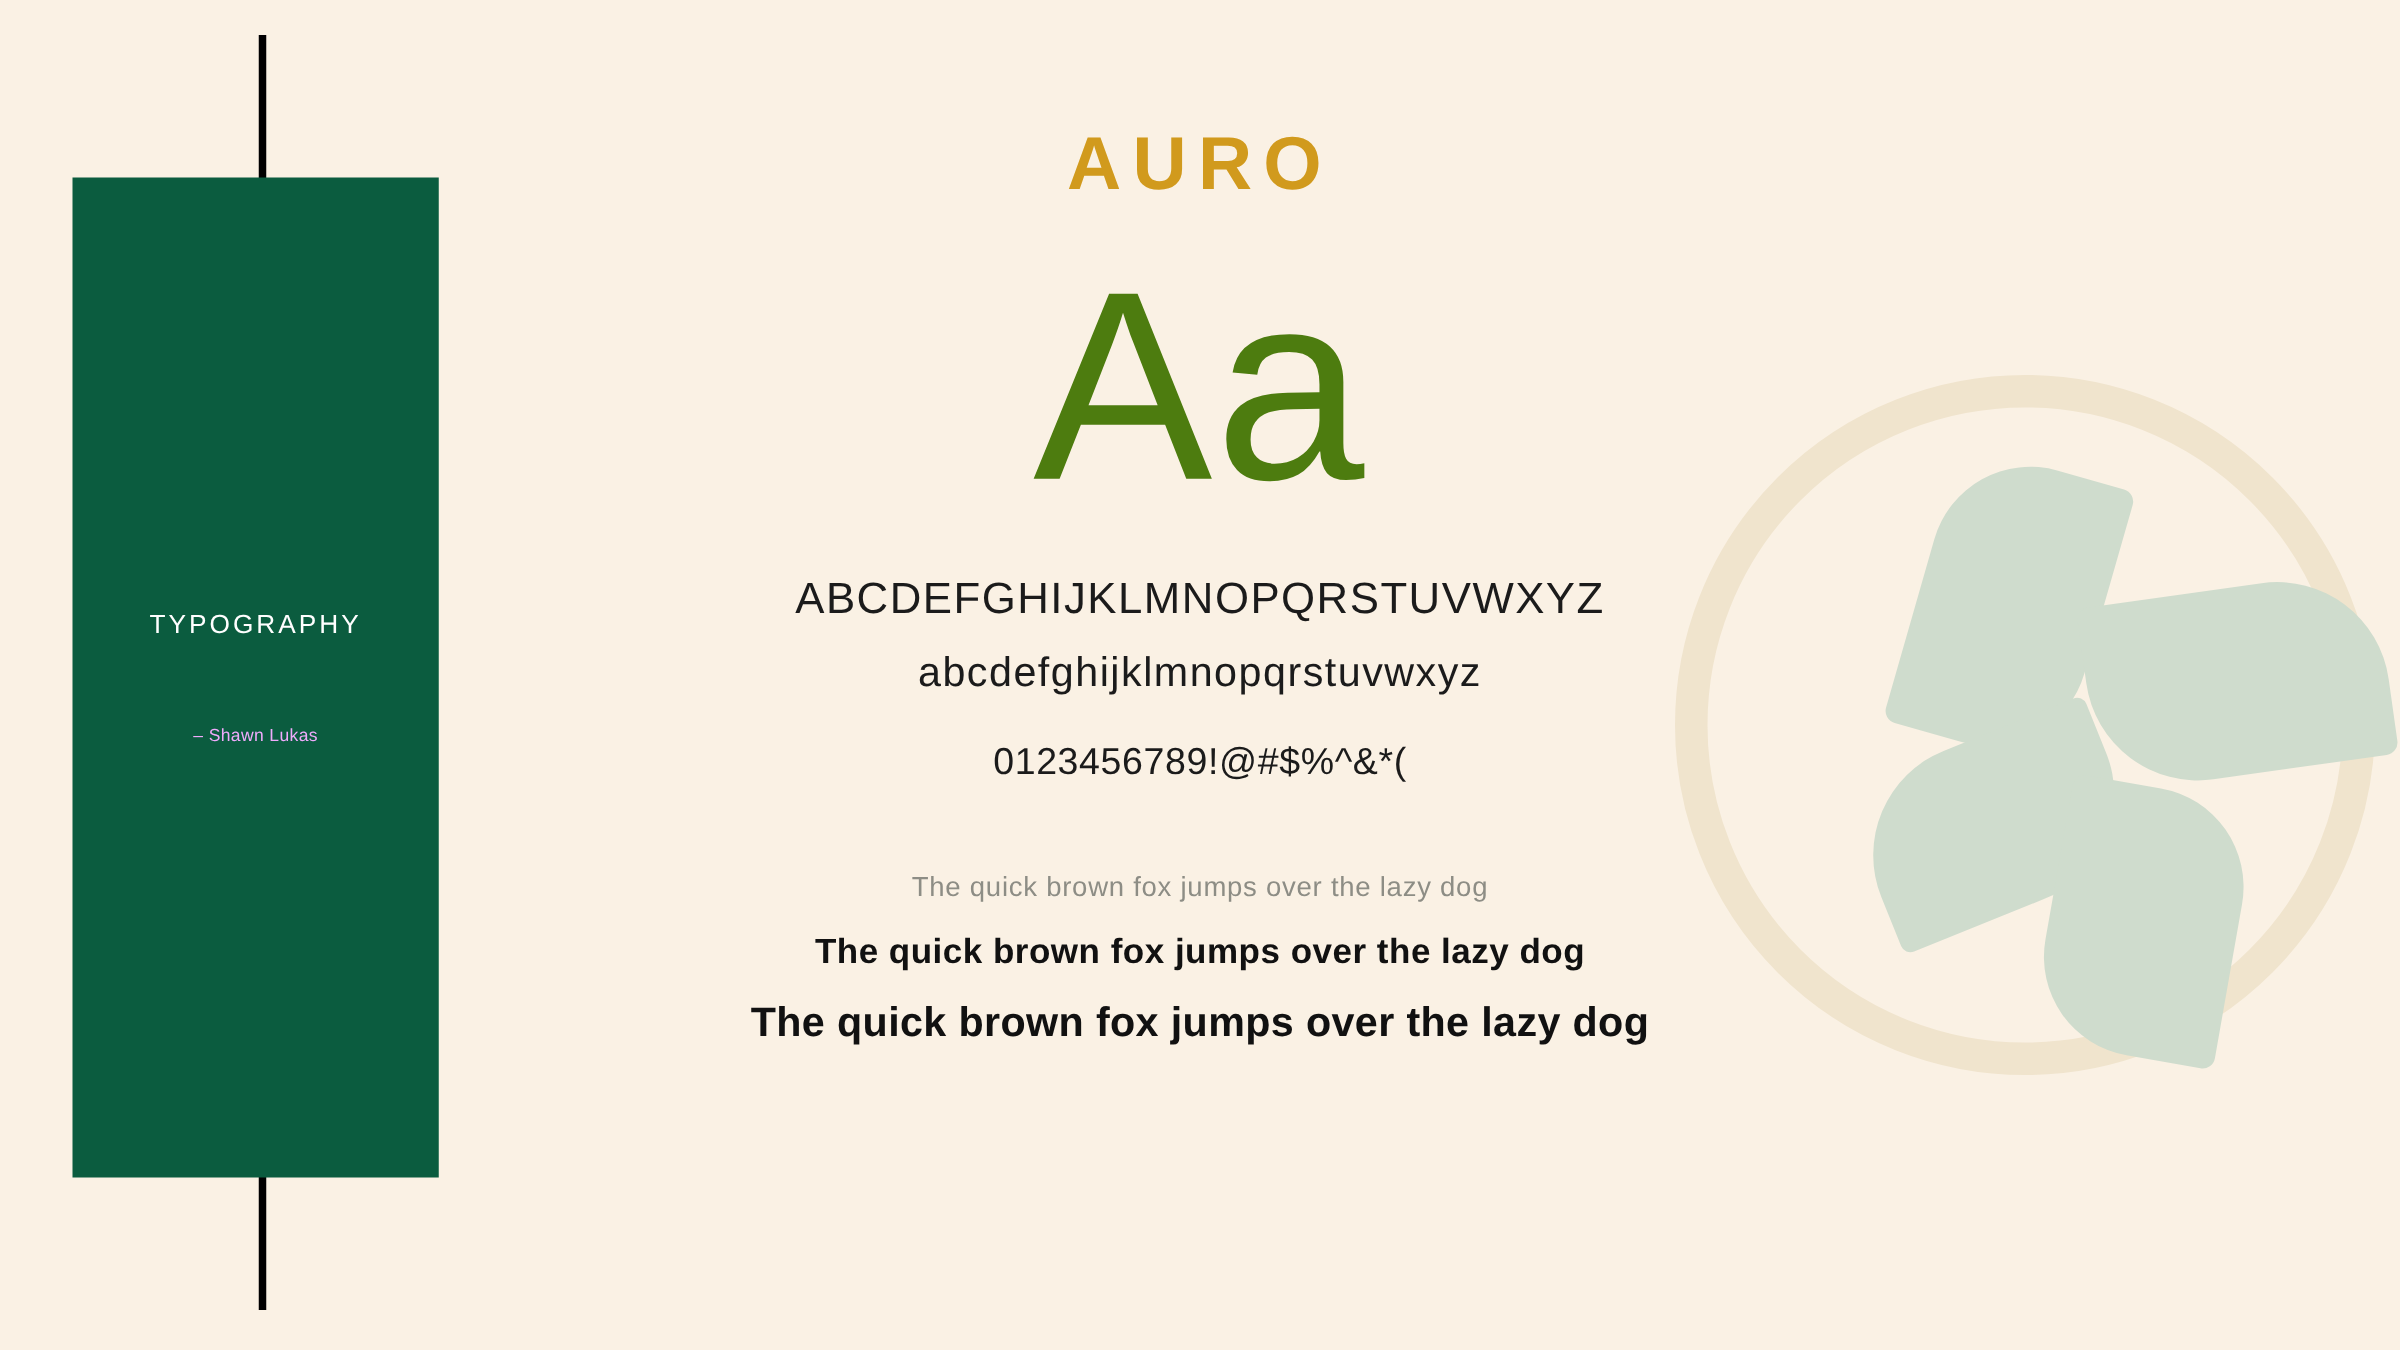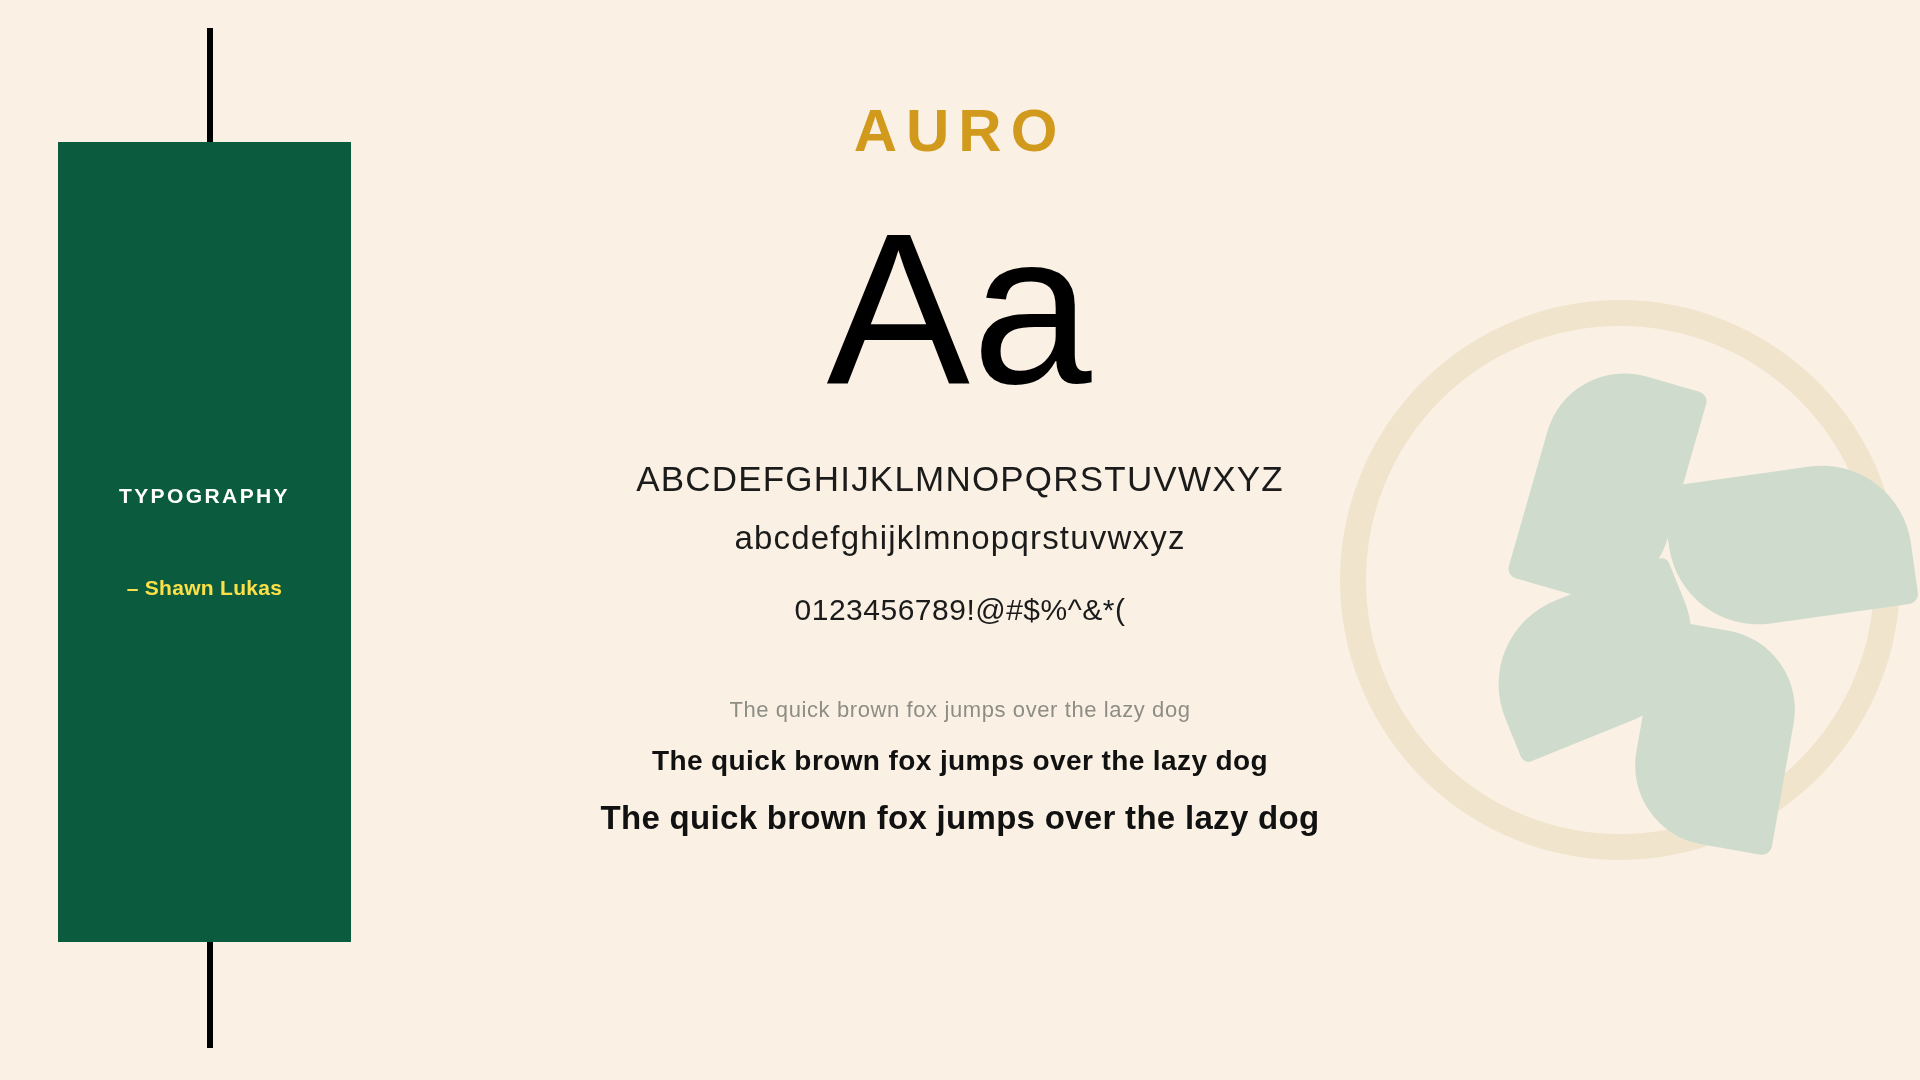--- a/index.html
+++ b/index.html
@@ -98,36 +98,36 @@
     display: flex;
     flex-direction: column;
     justify-content: center;
     align-items: center;
     padding: 0 24px;
     text-align: center;
   }
   .panel-title {
     color: #ffffff;
     font-size: 21px;
-    font-weight: bold;
+    font-weight: normal;
     letter-spacing: 2.4px;
     margin-bottom: 56px;
   }
   .panel-quote {
     color: #ffffff;
     font-size: 21px;
     font-style: italic;
     line-height: 1.75;
     letter-spacing: 0.2px;
     max-width: 250px;
   }
   .panel-author {
-    color: #fde047;
-    font-size: 21px;
-    font-weight: bold;
+    color: #f0abfc;
+    font-size: 14px;
+    font-weight: normal;
     margin-top: 12px;
     letter-spacing: 0.3px;
   }
 
   
   .content {
     position: absolute;
     left: 400px;
     top: 0;
     width: 1120px;
@@ -150,21 +150,21 @@
   }
   .w-light   { color: #9b9b93; font-weight: 300; }
   .w-book    { font-weight: 400; }
   .w-regular { font-weight: 400; }
   .w-medium  { font-weight: 600; }
   .w-bold    { font-weight: bold; }
   .w-black   { font-weight: 900; }
 
   .aa {
     margin-top: 42px;
-    color: #000000;
+    color: #4d7c0f;
     font-size: 215px;
     line-height: 0.95;
     font-weight: 400;
     letter-spacing: 2px;
   }
 
   .glyphs-upper {
     margin-top: 48px;
     font-size: 35px;
     color: #1b1b1b;

